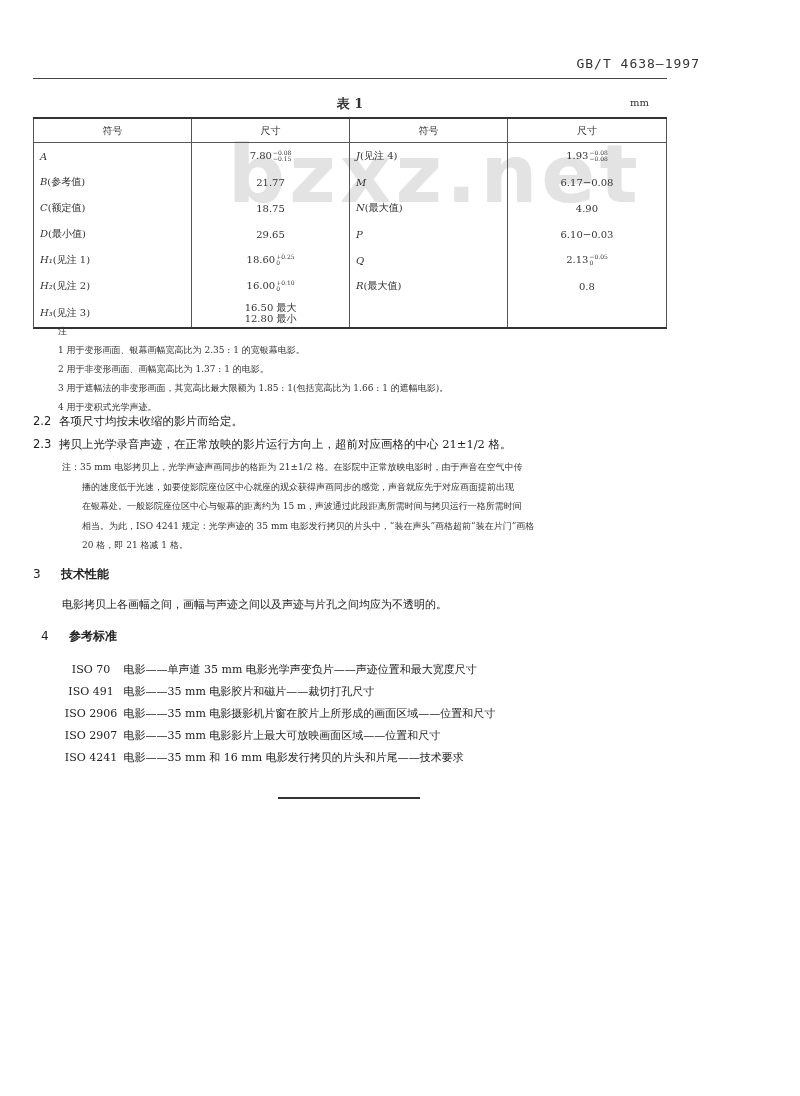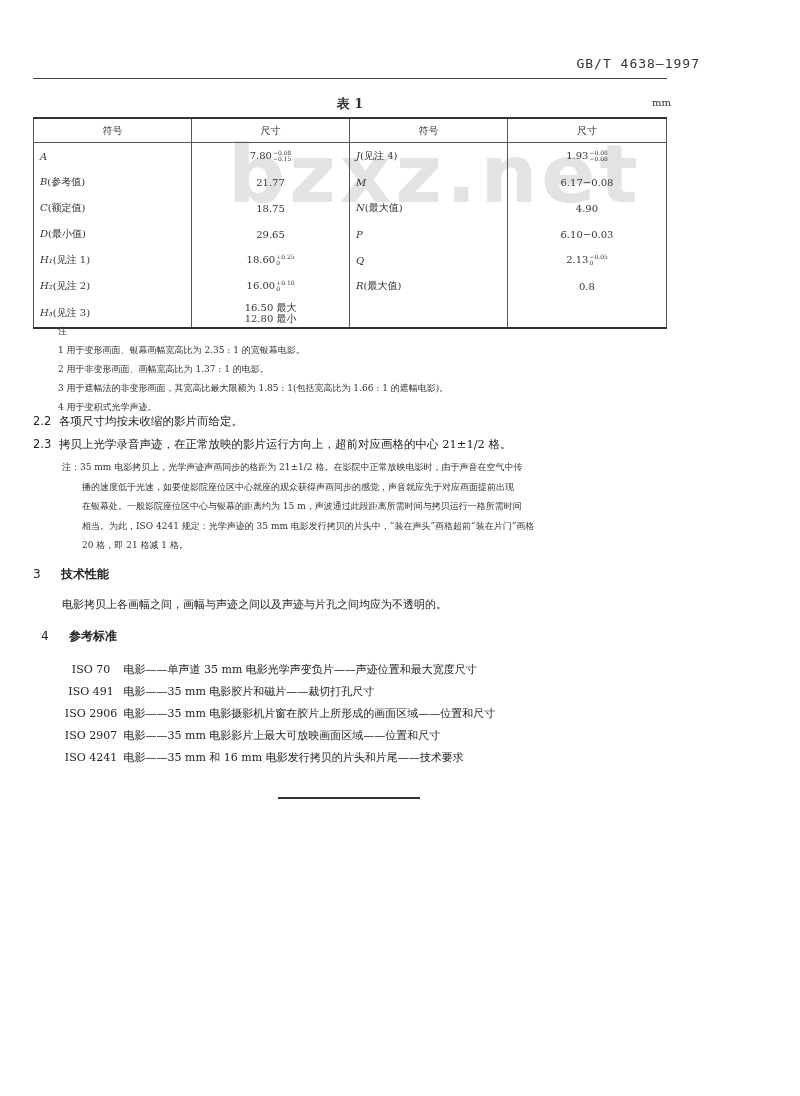--- a/index.html
+++ b/index.html
@@ -9,21 +9,21 @@
   }
   .header-code {
     position: absolute; top: 56px; left: 0; width: 700px; text-align: right;
     font-family: "DejaVu Sans Mono", monospace; font-size: 13px; font-weight: normal; letter-spacing: 1px; color: #333;
   }
   .header-rule { position: absolute; top: 78px; left: 33px; width: 634px; height: 1px; background: #444; }
   .table-title {
     position: absolute; top: 95px; left: 0; width: 700px; text-align: center;
     font-size: 13px; font-weight: bold; color: #333;
   }
-  .unit { position: absolute; top: 97px; left: 630px; font-size: 10px; color: #333; margin-left: 22px; }
+  .unit { position: absolute; top: 97px; left: 630px; font-size: 10px; color: #333; }
   .watermark {
     position: absolute; top: 128px; left: 200px; font-family: "DejaVu Sans", sans-serif;
     font-weight: bold; font-size: 80px; color: #e3e3e3; letter-spacing: 4px; z-index: 0;
     pointer-events: none;
     margin-left: 28px;
   }
   table.spec {
     position: absolute; top: 117px; left: 33px; width: 634px; border-collapse: collapse;
     font-size: 10px; color: #333; z-index: 1; background: transparent;
   }

